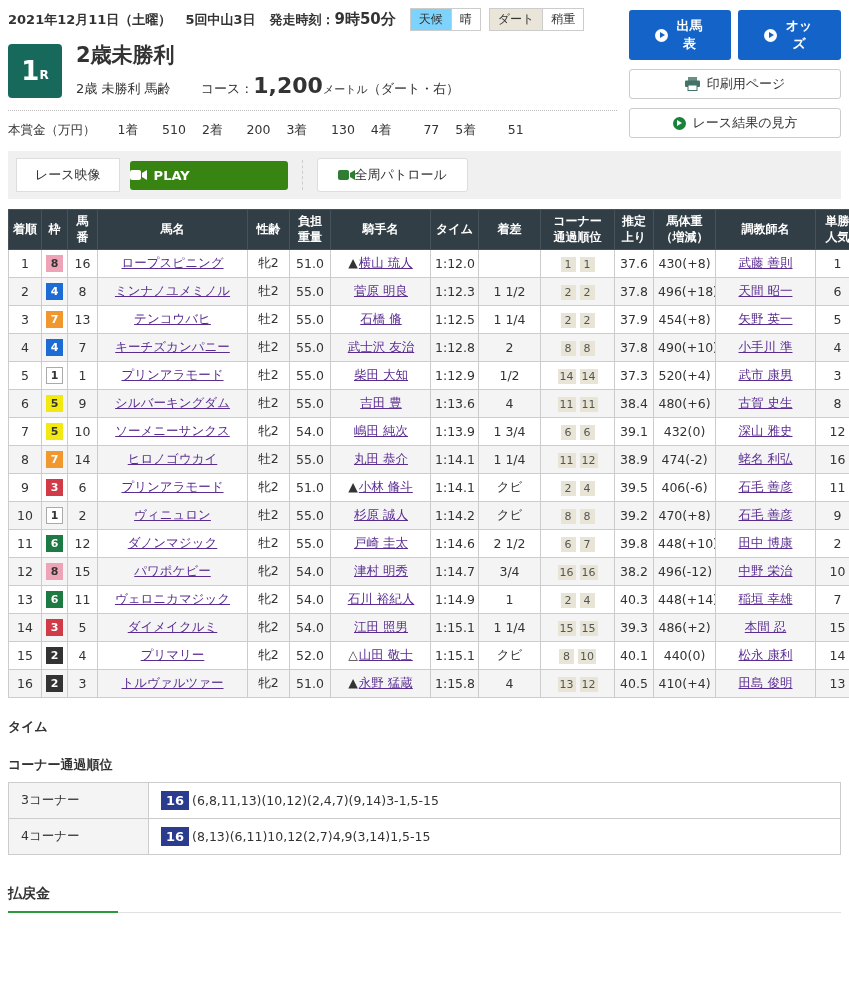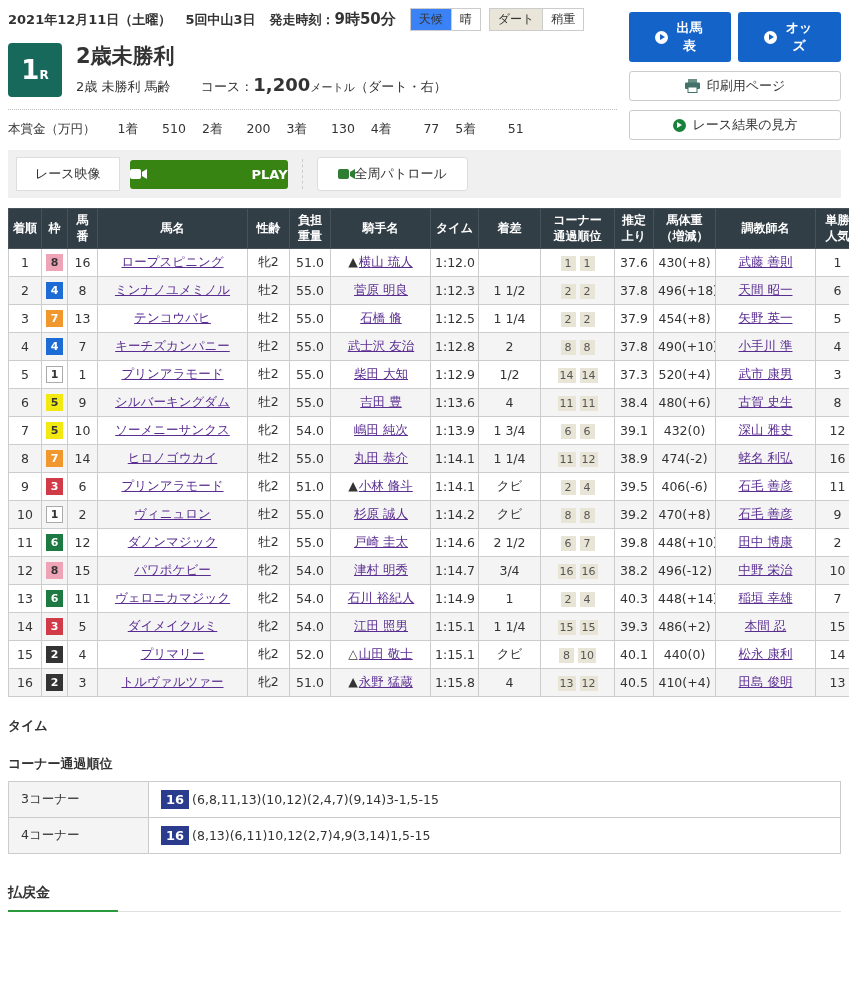--- a/index.html
+++ b/index.html
@@ -4,40 +4,40 @@
 <style>
   * { box-sizing: border-box; }
   body {
     width: 849px; margin: 0; background: #fff; color: #333;
     font-family: "DejaVu Sans", "Liberation Sans", sans-serif;
     font-size: 12px;
   }
   .page { padding: 8px 8px 24px 8px; }
 
   
-  .header { display: flex; justify-content: space-between; align-items: flex-end; }
+  .header { display: flex; justify-content: space-between; }
   .header-left { flex: 1; padding-right: 12px; }
   .header-right { width: 212px; flex-shrink: 0; padding-top: 2px; }
 
   .date-line { display: flex; align-items: center; gap: 14px; font-size: 13px; font-weight: bold; }
   .start-time { font-size: 15px; }
   .badges { display: flex; font-weight: normal; }
   .badge-cell { border: 1px solid #ccc; padding: 2px 8px; background: #fff; margin-left: -1px; font-size: 12px; }
-  .badge-weather-label { background: #3b82f6; margin-left: 0; }
+  .badge-weather-label { background: #7dd3fc; margin-left: 0; }
   .badge-track-label { background: #e9e6d9; margin-left: 8px; }
 
   .race-block { display: flex; align-items: center; gap: 14px; margin-top: 12px; }
   .race-num { width: 54px; height: 54px; background: #17695b; color: #fff; border-radius: 4px;
     display: flex; align-items: center; justify-content: center; font-weight: bold; }
   .race-num .n { font-size: 26px; }
   .race-num .r { font-size: 12px; margin-top: 9px; }
   .race-title { font-size: 21px; font-weight: bold; line-height: 1.2; }
   .race-cond { font-size: 13px; margin-top: 5px; }
   .race-cond .gap { display: inline-block; width: 26px; }
-  .distance { font-size: 18px; font-weight: bold; }
+  .distance { font-size: 22px; font-weight: bold; }
   .dist-unit { font-size: 11px; }
 
   .dotted-sep { border-top: 1px dotted #bbb; margin-top: 12px; }
   .prize-line { padding: 11px 0 2px; font-size: 12.5px; }
   .prize-label { margin-right: 22px; }
   .prize-item { display: inline-block; margin-right: 16px; }
   .prize-place { display: inline-block; }
   .prize-amount { display: inline-block; width: 48px; text-align: right; }
 
   .blue-row { display: flex; gap: 7px; justify-content: flex-end; }
@@ -49,21 +49,21 @@
   .arr-green { background: #18823b; }
   .arr-green::after { border-left-color: #fff; }
   .btn-white { width: 100%; background: #fff; border: 1px solid #ccc; border-radius: 3px; padding: 5px 10px;
     font-size: 13px; color: #333; margin-top: 9px; display: flex; align-items: center; justify-content: center; gap: 7px;
     cursor: pointer; font-family: Liberation Serif, serif; }
 
   
   .video-strip { background: #f0f0f0; margin-top: 10px; padding: 7px 8px; display: flex; align-items: center; }
   .video-label { background: #fff; border: 1px solid #ddd; padding: 7px 18px; font-size: 13px; }
   .btn-play { background: #388413; color: #fff; border: none; border-radius: 3px; width: 158px; margin-left: 10px;
-    padding: 7px 0; font-size: 13px; font-weight: bold; display: flex; align-items: center; justify-content: space-between; gap: 7px;
+    padding: 7px 0; font-size: 13px; font-weight: bold; display: flex; align-items: center; justify-content: flex-start; gap: 7px;
     cursor: pointer; font-family: inherit; }
   .v-divider { border-left: 1px dashed #ccc; height: 30px; margin: 0 14px; }
   .btn-patrol { background: #fff; border: 1px solid #ddd; border-radius: 3px; padding: 7px 20px; font-size: 13px;
     color: #333; display: flex; align-items: center; gap: 0; cursor: pointer; font-family: inherit; }
   .cam-white { color: #fff; } .cam-green { color: #2e7d32; }
 
   
   .results { width: 100%; border-collapse: collapse; table-layout: fixed; margin-top: 10px; }
   .results th { background: #323e46; color: #fff; font-size: 12px; font-weight: bold;
     border: 1px solid #47525a; padding: 4px 1px; line-height: 1.3; text-align: center; }

